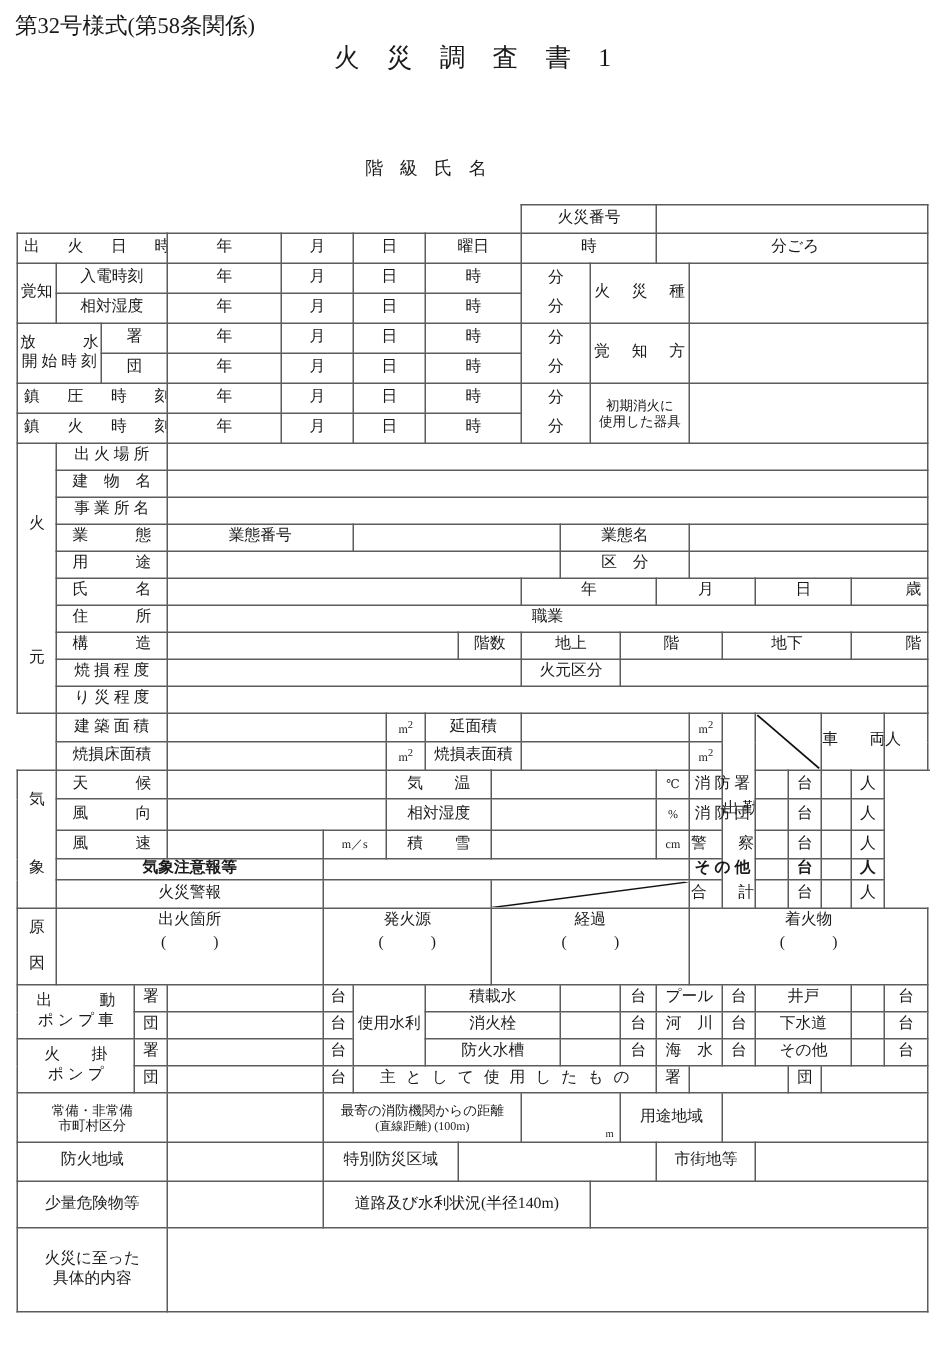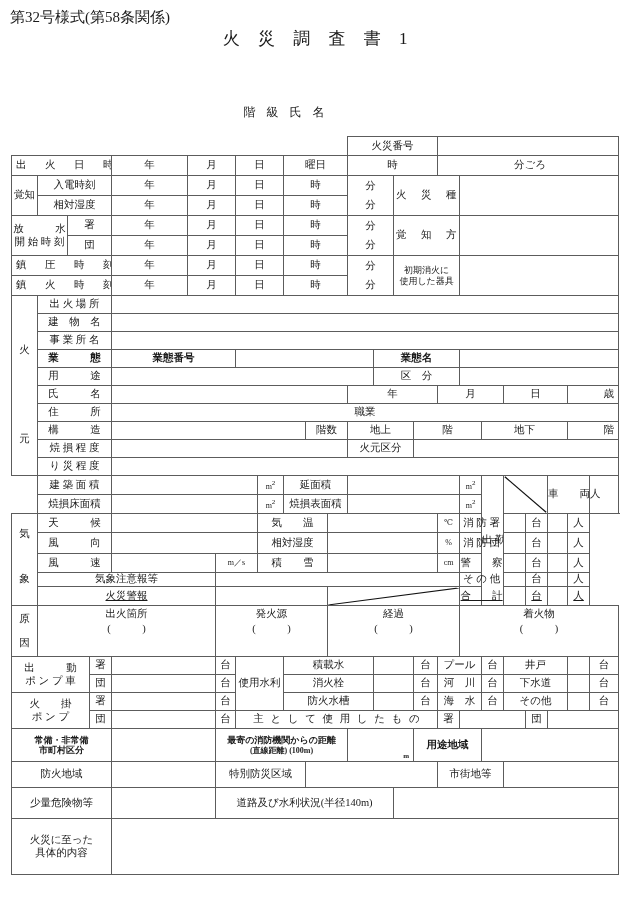--- a/index.html
+++ b/index.html
@@ -273,21 +273,21 @@
       <td colspan="21"></td>
     </tr>
     <tr style="height:18px;">
       <td colspan="3" class="lbl">建　物　名</td>
       <td colspan="21"></td>
     </tr>
     <tr style="height:18px;">
       <td colspan="3" class="lbl">事 業 所 名</td>
       <td colspan="21"></td>
     </tr>
-    <tr style="height:18px;font-weight:bold;">
+    <tr style="height:18px;">
       <td colspan="3" class="lbl">業　　　態</td>
       <td colspan="4" class="lbl">業態番号</td>
       <td colspan="6"></td>
       <td colspan="4" class="lbl">業態名</td>
       <td colspan="7"></td>
     </tr>
     <tr style="height:18px;">
       <td colspan="3" class="lbl">用　　　途</td>
       <td colspan="10"></td>
       <td colspan="4" class="lbl">区　分</td>
@@ -398,30 +398,30 @@
       <td colspan="2" class="xsmall">m／s</td>
       <td colspan="3" class="lbl">積　　雪</td>
       <td colspan="5"></td>
       <td class="xsmall">cm</td>
       <td colspan="2" class="lbl">警　　察</td>
       <td></td>
       <td class="lbl">台</td>
       <td></td>
       <td class="lbl">人</td>
     </tr>
-    <tr style="height:14px;">
+    <tr style="height:14px;font-weight:bold;">
       <td colspan="6" class="lbl">気象注意報等</td>
       <td colspan="11"></td>
       <td colspan="2" class="lbl">そ の 他</td>
       <td></td>
       <td class="lbl">台</td>
       <td></td>
       <td class="lbl">人</td>
     </tr>
-    <tr style="height:19px;text-decoration:underline;">
+    <tr style="height:19px;">
       <td colspan="6" class="lbl">火災警報</td>
       <td colspan="5"></td>
       <td colspan="6" class="diag">
         <svg viewBox="0 0 100 100" preserveAspectRatio="none" aria-hidden="true">
           <line x1="1" y1="99" x2="99" y2="6" stroke="#111" stroke-width="4"></line>
         </svg>
       </td>
       <td colspan="2" class="lbl">合　　計</td>
       <td></td>
       <td class="lbl">台</td>
@@ -505,21 +505,21 @@
       <td class="lbl">団</td>
       <td colspan="3"></td>
       <td class="lbl">台</td>
       <td colspan="9" class="lbl sp2">主 と し て 使 用 し た も の</td>
       <td class="lbl">署</td>
       <td colspan="3"></td>
       <td class="lbl">団</td>
       <td colspan="3"></td>
     </tr>
 
-    <tr style="height:33px;font-weight:bold;">
+    <tr style="height:33px;">
       <td colspan="4" class="lbl small">
         <div>常備・非常備</div>
         <div>市町村区分</div>
       </td>
       <td colspan="3"></td>
       <td colspan="6" class="lbl small">
         <div>最寄の消防機関からの距離</div>
         <div class="xsmall">(直線距離) (100m)</div>
       </td>
       <td colspan="3" class="ta-r va-bot tiny">

